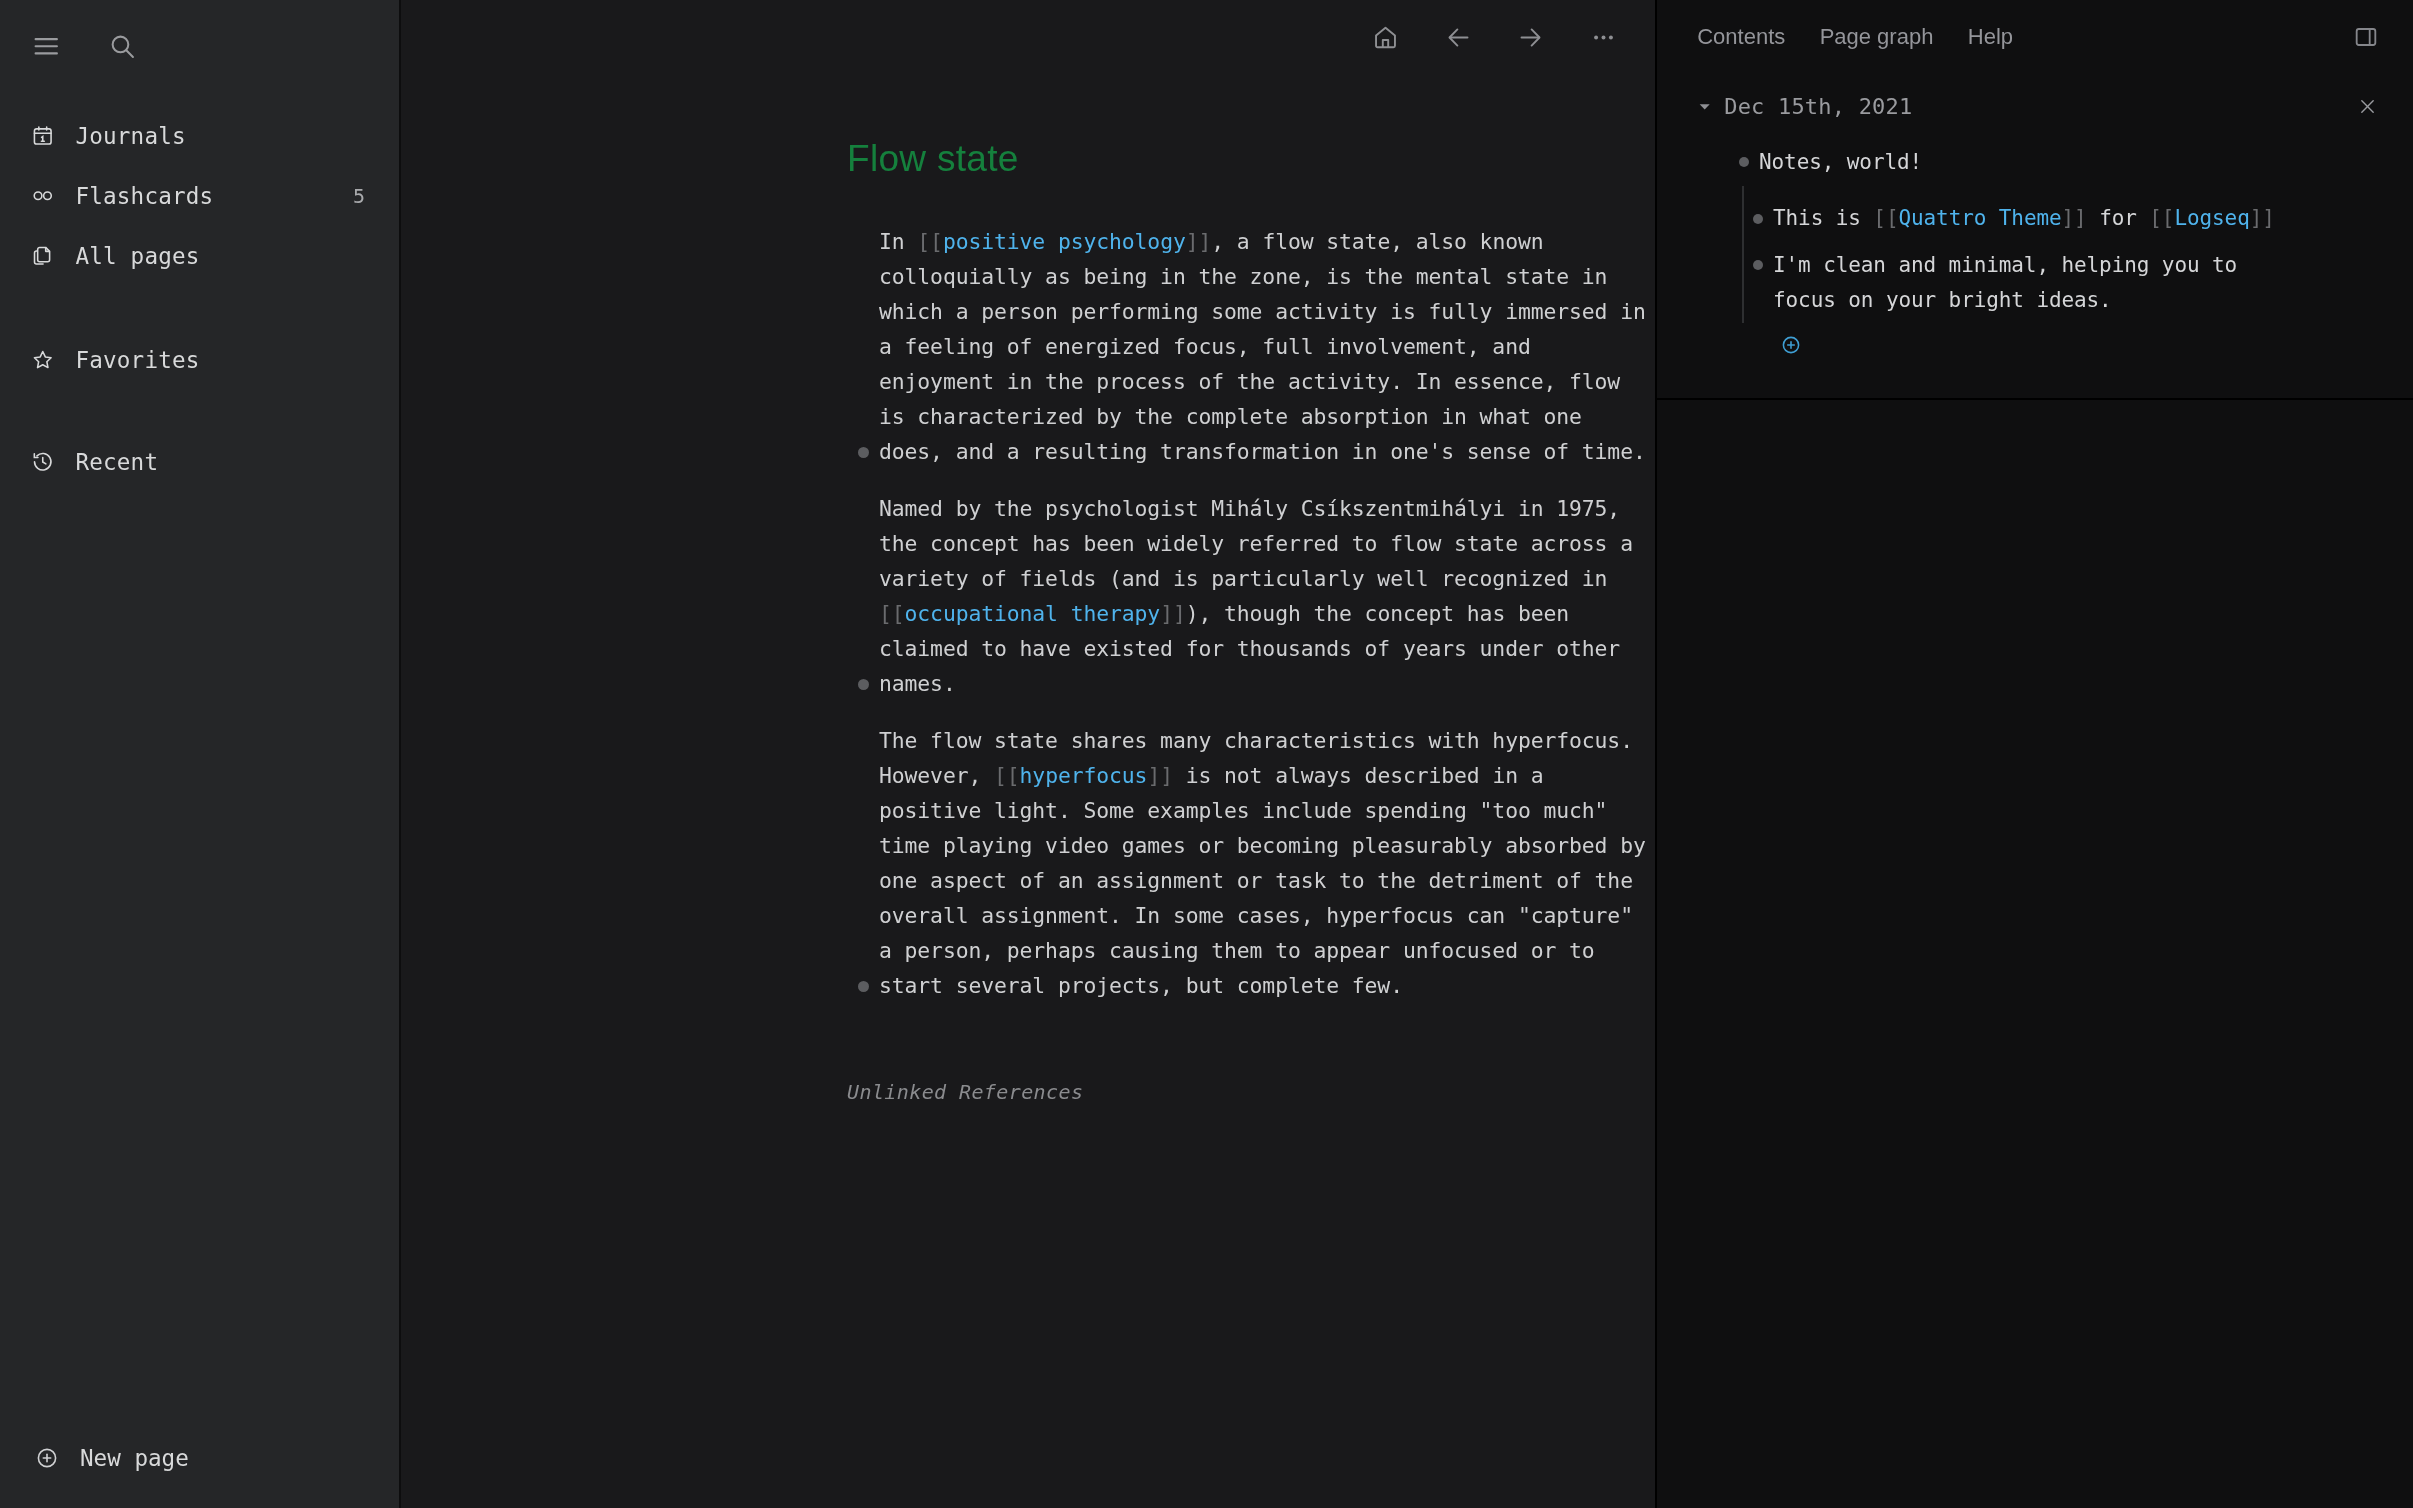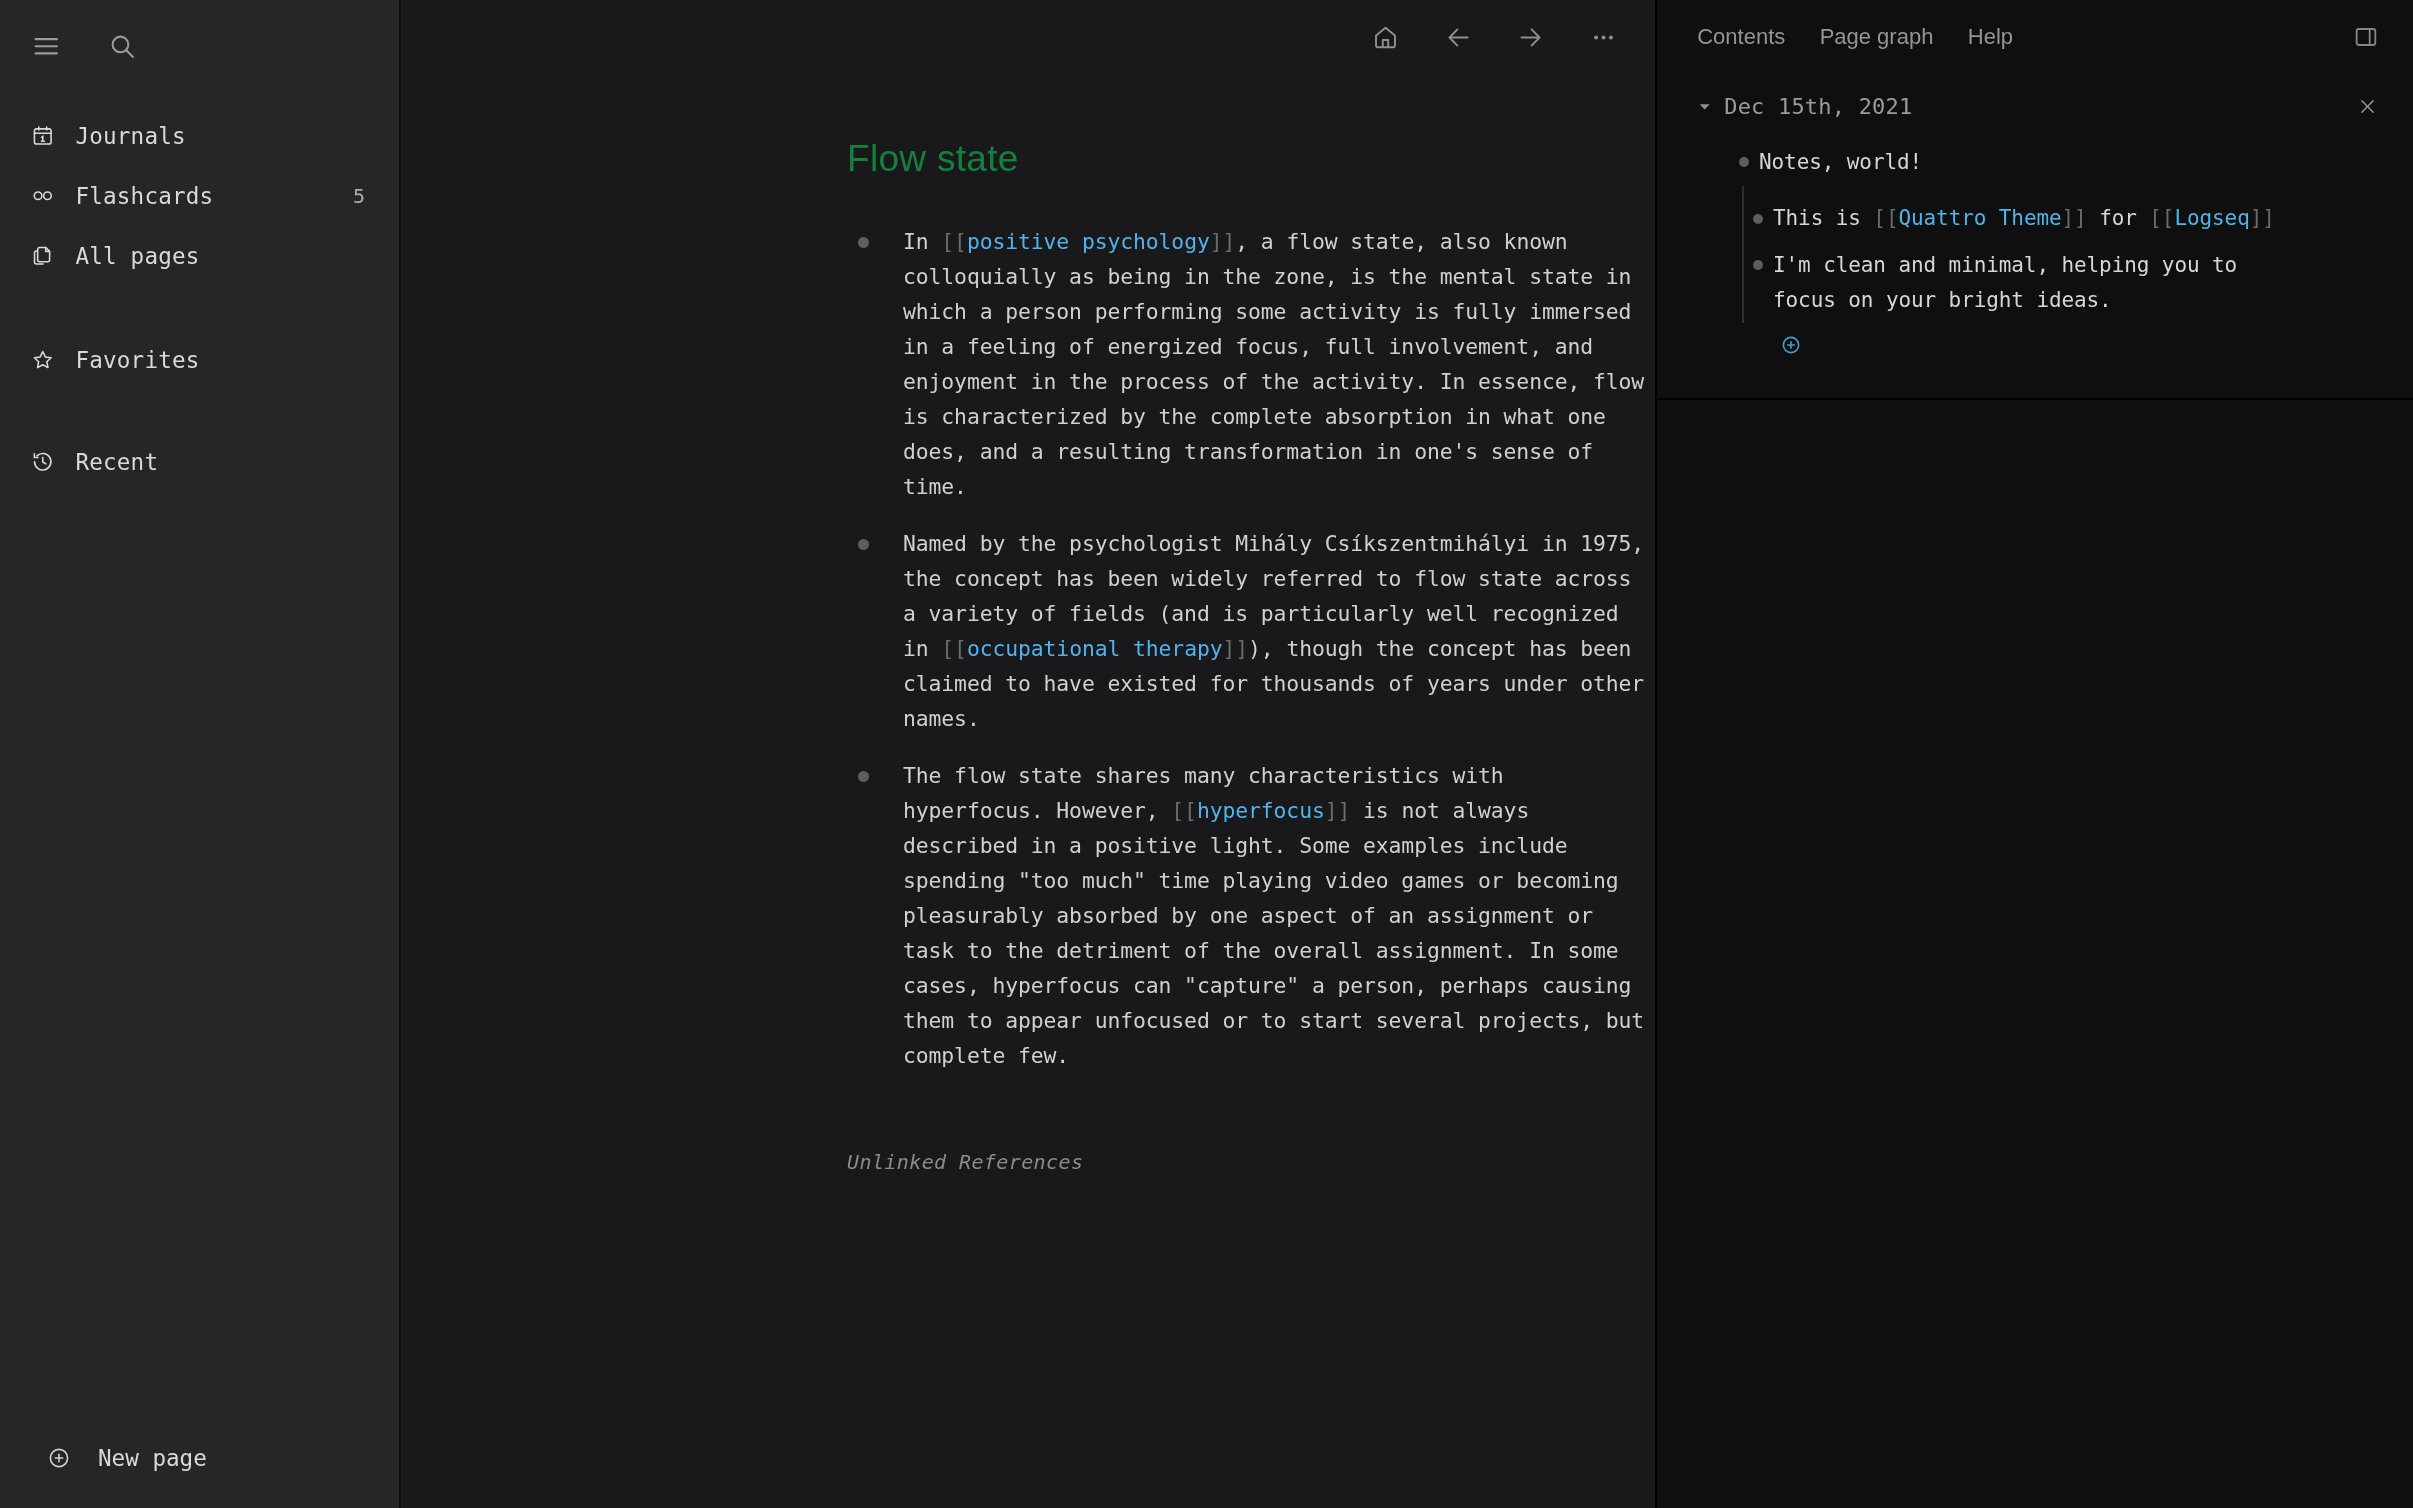--- a/index.html
+++ b/index.html
@@ -59,24 +59,24 @@
     margin-left: auto;
     font-family: "DejaVu Sans Mono", monospace;
     font-size: 20px;
     color: #a9aaad;
   }
   .nav-gap { height: 44px; }
   .nav-gap-sm { height: 42px; }
 
   .new-page {
     position: absolute;
-    left: 16px; bottom: 23.5px;
+    left: 4px; bottom: 23.5px;
     display: flex; align-items: center;
     padding: 0 28.5px;
-    gap: 25px;
+    gap: 19px;
     height: 54px;
     cursor: pointer;
     text-align: right;
   }
   .new-page .nv-icon { color:#d0d1d3; width:28.5px; height:28.5px; display:flex; align-items:center; justify-content:center;}
   .new-page .nv-label {
     font-family: "DejaVu Sans Mono", monospace;
     font-size: 22.6px; color: #d8d9da;
   }
 
@@ -107,23 +107,22 @@
     font-family: "Liberation Sans", sans-serif;
     font-size: 37px;
     font-weight: 400;
     color: #15803d;
     letter-spacing: 0.3px;
     margin-bottom: 44px;
   }
   .blocks { max-width: 1173px; }
   .block {
     display: flex;
-    align-items: flex-start;
+    align-items: flex-end;
     margin-bottom: 22px;
-    gap: 24px;
   }
   .bullet-wrap {
     flex: 0 0 32px;
     height: 35px;
     display: flex; align-items: center; justify-content: center;
     padding-top: 1.7px;
     cursor: pointer;
   }
   .bullet {
     width: 11px; height: 11px; border-radius: 50%;

